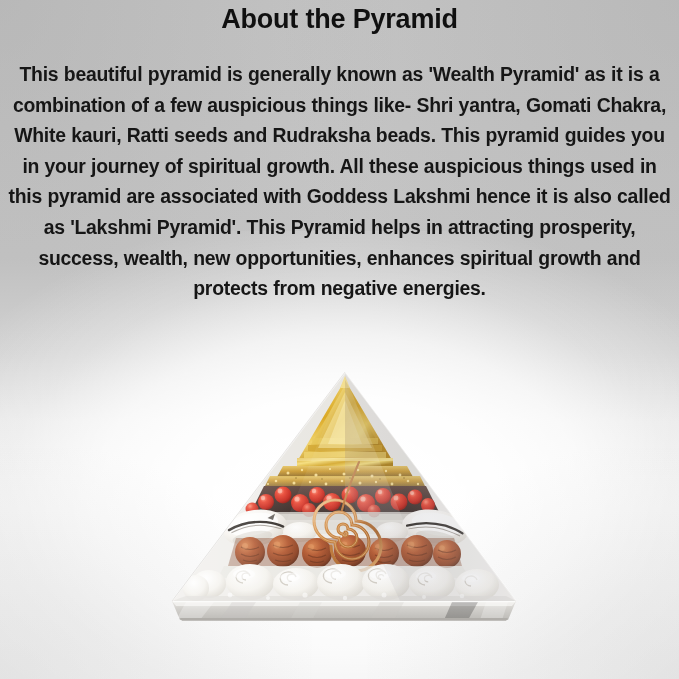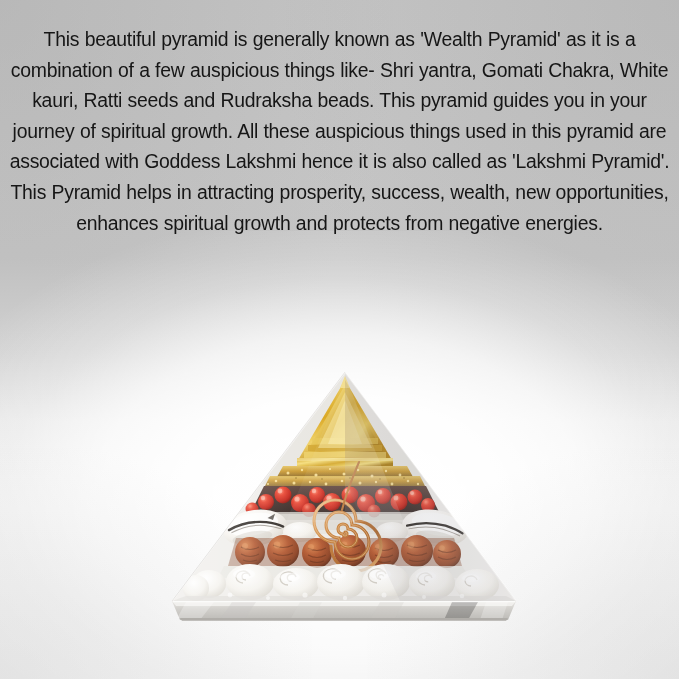--- a/index.html
+++ b/index.html
@@ -38,21 +38,21 @@
     color:#101010;
     letter-spacing:-.2px;
     padding-top:4px;
   }
 
   #about-paragraph {
     text-align:center;
     font-size:19.4px;
     line-height:30.6px;
     color:#161616;
-    font-weight:400;
+    font-weight:700;
     padding:24px 6px 0 6px;
     letter-spacing:-.25px;
     word-spacing:.3px;
   }
 
   
   #product-photo {
     position:absolute; left:0; top:352px; width:679px; height:290px; z-index:4;
   }
 
@@ -69,20 +69,21 @@
 
 <div id="bg-base"></div>
 <div id="bg-corner-tl"></div>
 <div id="bg-corner-tr"></div>
 <div id="bg-glow"></div>
 <div id="bg-corner-bl"></div>
 <div id="bg-corner-br"></div>
 
 <div id="content">
 
+  <h1 id="page-title">About the Pyramid</h1>
 
   <p id="about-paragraph">This beautiful pyramid is generally known as 'Wealth Pyramid' as it is a combination of a few auspicious things like- Shri yantra, Gomati Chakra, White kauri, Ratti seeds and Rudraksha beads. This pyramid guides you in your journey of spiritual growth. All these auspicious things used in this pyramid are associated with Goddess Lakshmi hence it is also called as 'Lakshmi Pyramid'. This Pyramid helps in attracting prosperity, success, wealth, new opportunities, enhances spiritual growth and protects from negative energies.</p>
 
 </div>
 
 <div id="product-photo">
 
   <div id="pyramid-shadow"></div>
 
   <svg id="pyramid-svg" viewBox="0 0 679 290">

